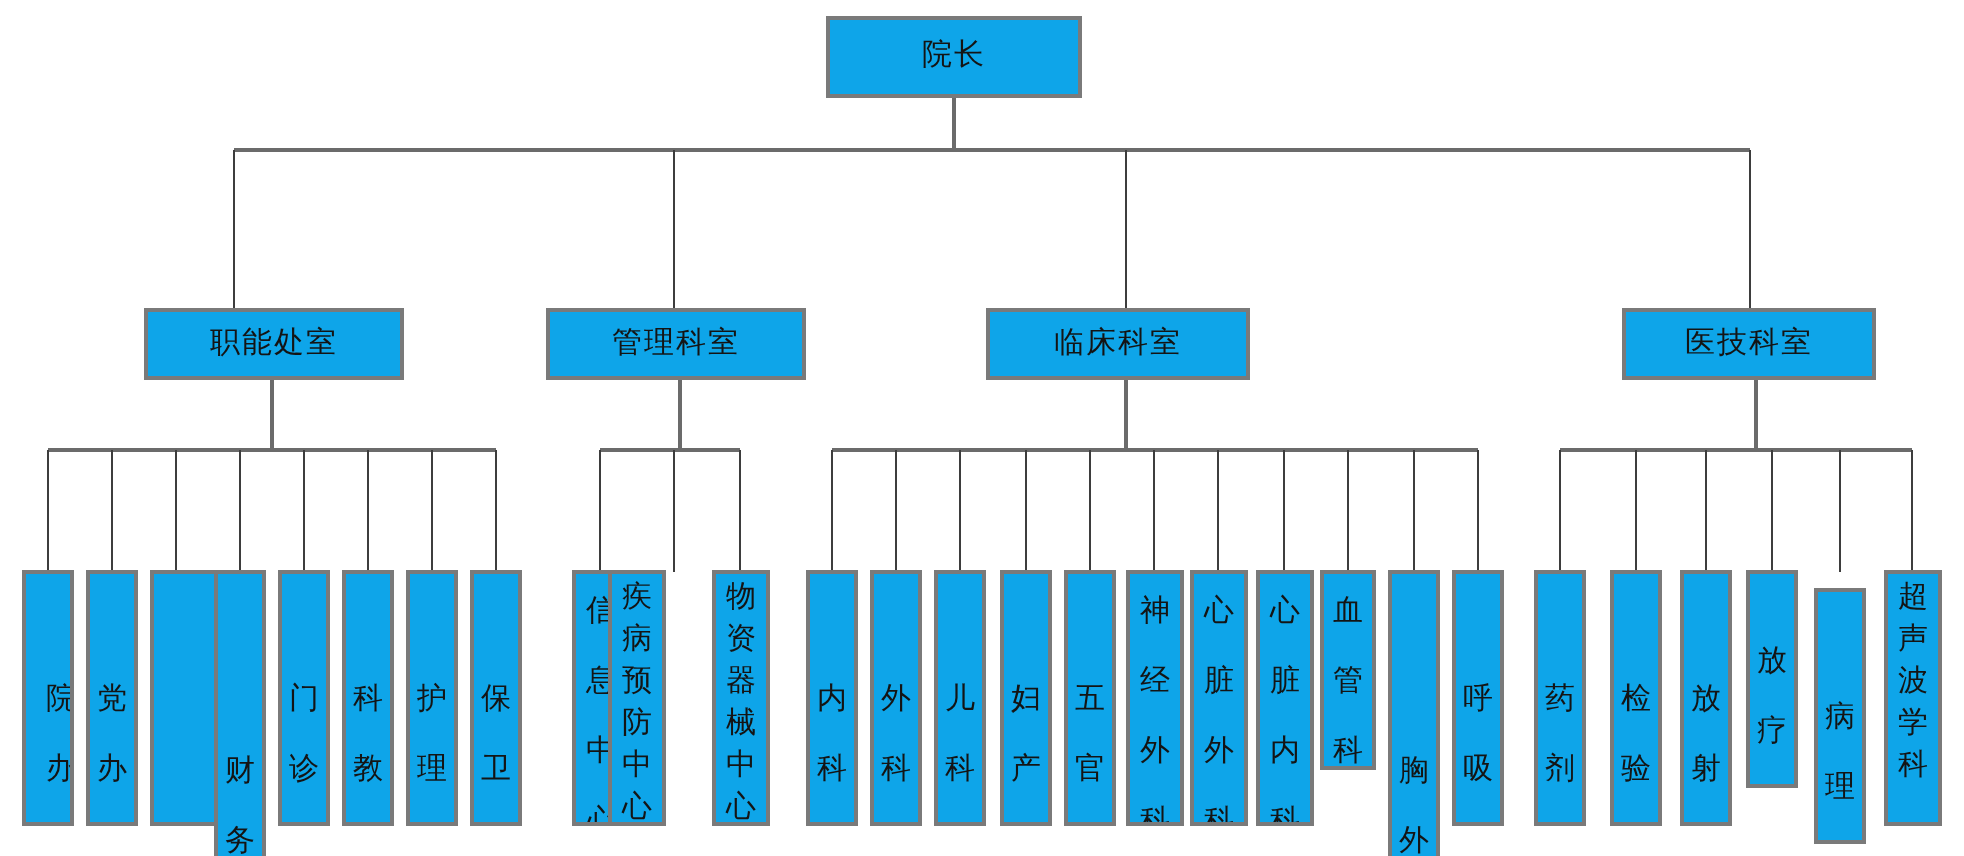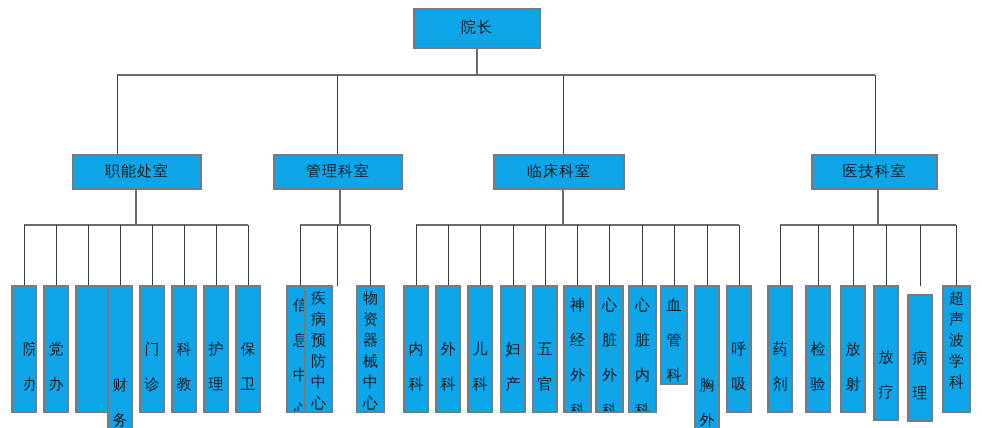--- a/index.html
+++ b/index.html
@@ -168,21 +168,21 @@
       </div>
       <div class="box vbox anchor-bottom" style="left: 767px; top: 285px; width: 26px; height: 128px;">
         <div class="vtext">药剂</div>
       </div>
       <div class="box vbox anchor-bottom" style="left: 805px; top: 285px; width: 26px; height: 128px;">
         <div class="vtext">检验</div>
       </div>
       <div class="box vbox anchor-bottom" style="left: 840px; top: 285px; width: 26px; height: 128px;">
         <div class="vtext">放射</div>
       </div>
-      <div class="box vbox anchor-bottom" style="left: 873px; top: 285px; width: 26px; height: 136px;">
+      <div class="box vbox anchor-bottom" style="left: 873px; top: 285px; width: 26px; height: 109px;">
         <div class="vtext">放疗</div>
       </div>
       <div class="box vbox anchor-bottom" style="left: 907px; top: 294px; width: 26px; height: 128px;">
         <div class="vtext">病理</div>
       </div>
       <div class="box vbox lh-sm anchor-top" style="left: 942px; top: 285px; width: 29px; height: 128px;">
         <div class="vtext">超声波学科</div>
       </div>
     </div>
 </div>

